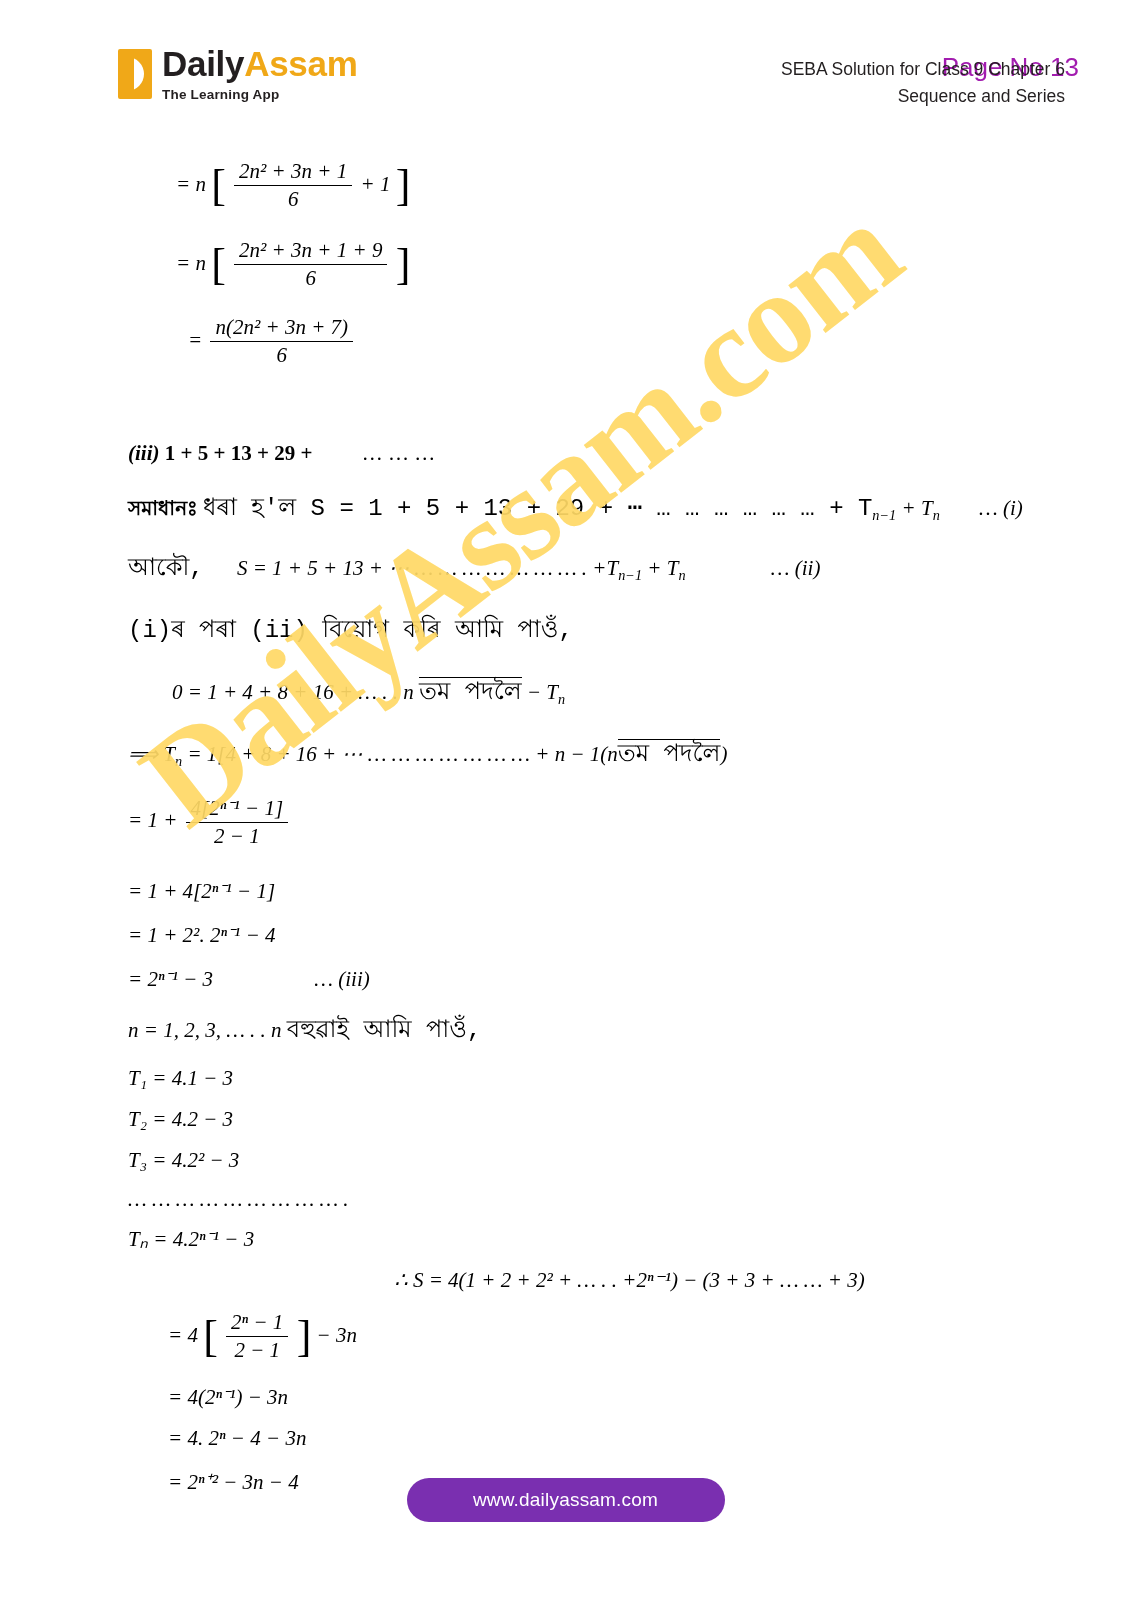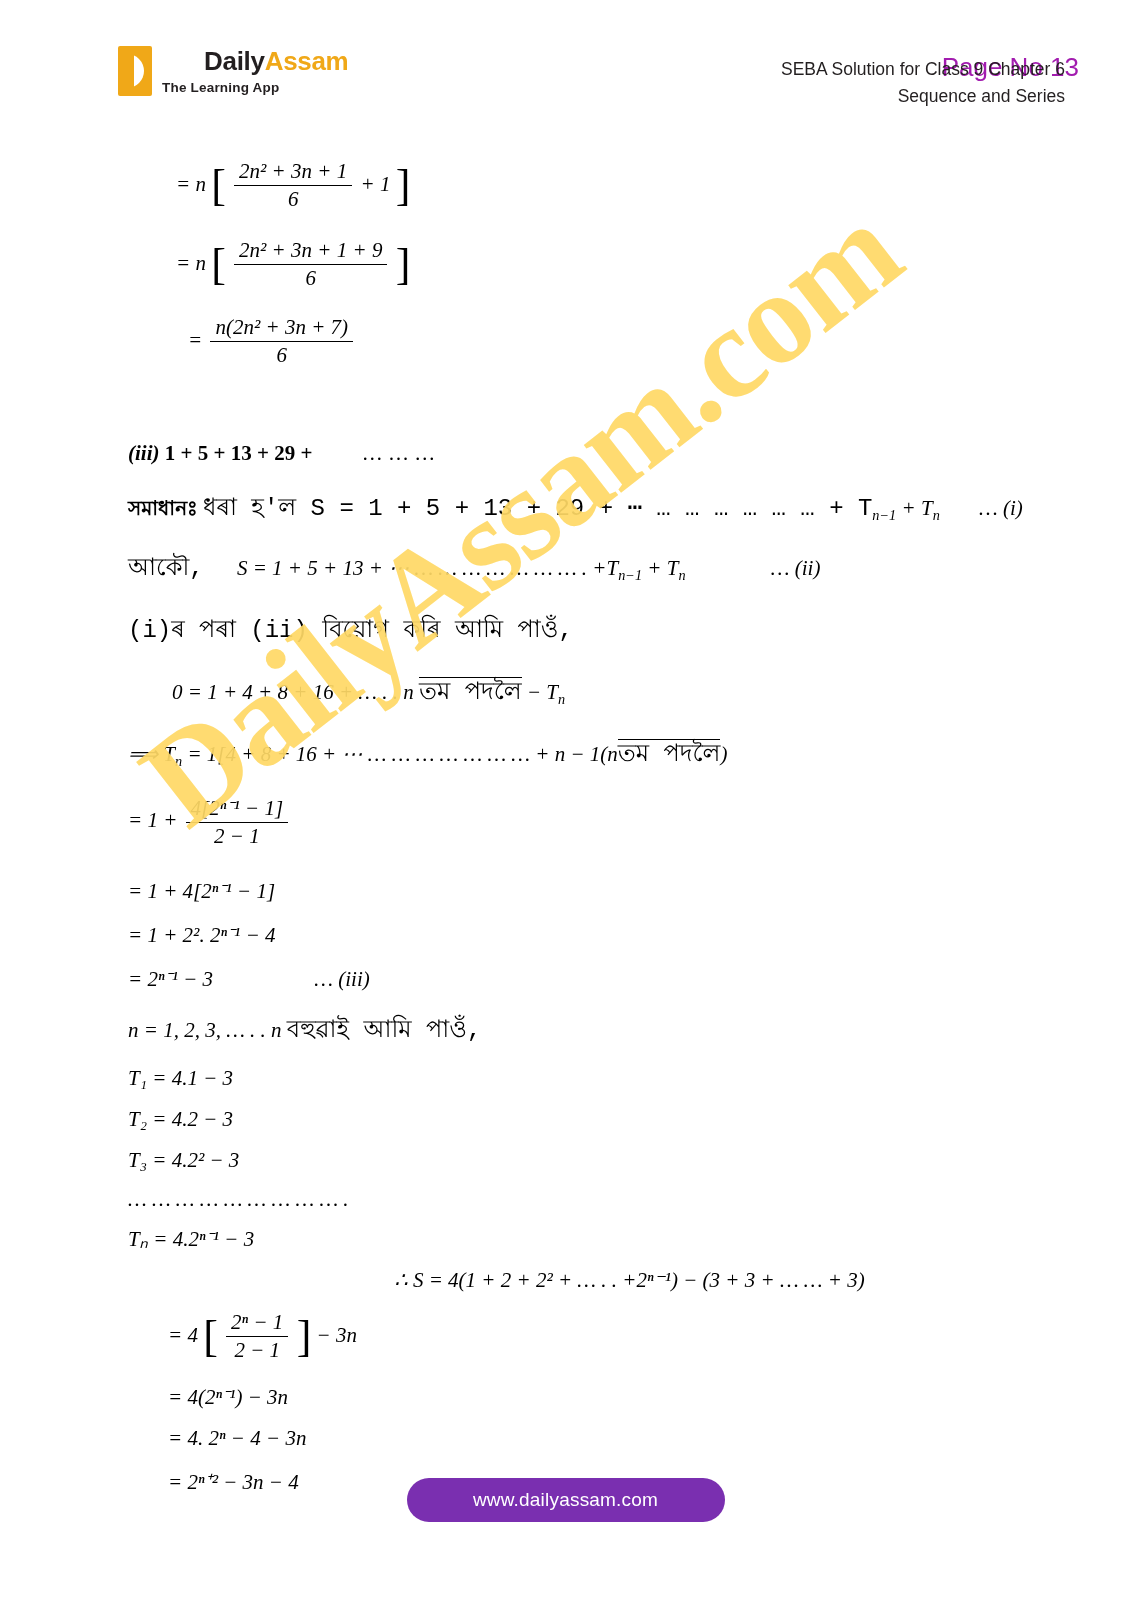--- a/index.html
+++ b/index.html
@@ -47,25 +47,24 @@
   .logo-mark::before {
     content: "";
     position: absolute;
     left: 9px; top: 8px;
     width: 7px; height: 34px;
     background: #f0a818;
     z-index: 2;
   }
   .logo-text { line-height: 1; }
   .logo-title {
-    font-size: 26px;
+    font-size: 35px;
     font-weight: bold;
     letter-spacing: -0.3px;
     color: #231f20;
-    margin-left: 42px;
   }
   .logo-title .accent { color: #f0a818; }
   .logo-sub {
     font-size: 13.5px;
     font-weight: bold;
     color: #231f20;
     margin-top: 7px;
     letter-spacing: 0.2px;
   }
   .hdr-right {

